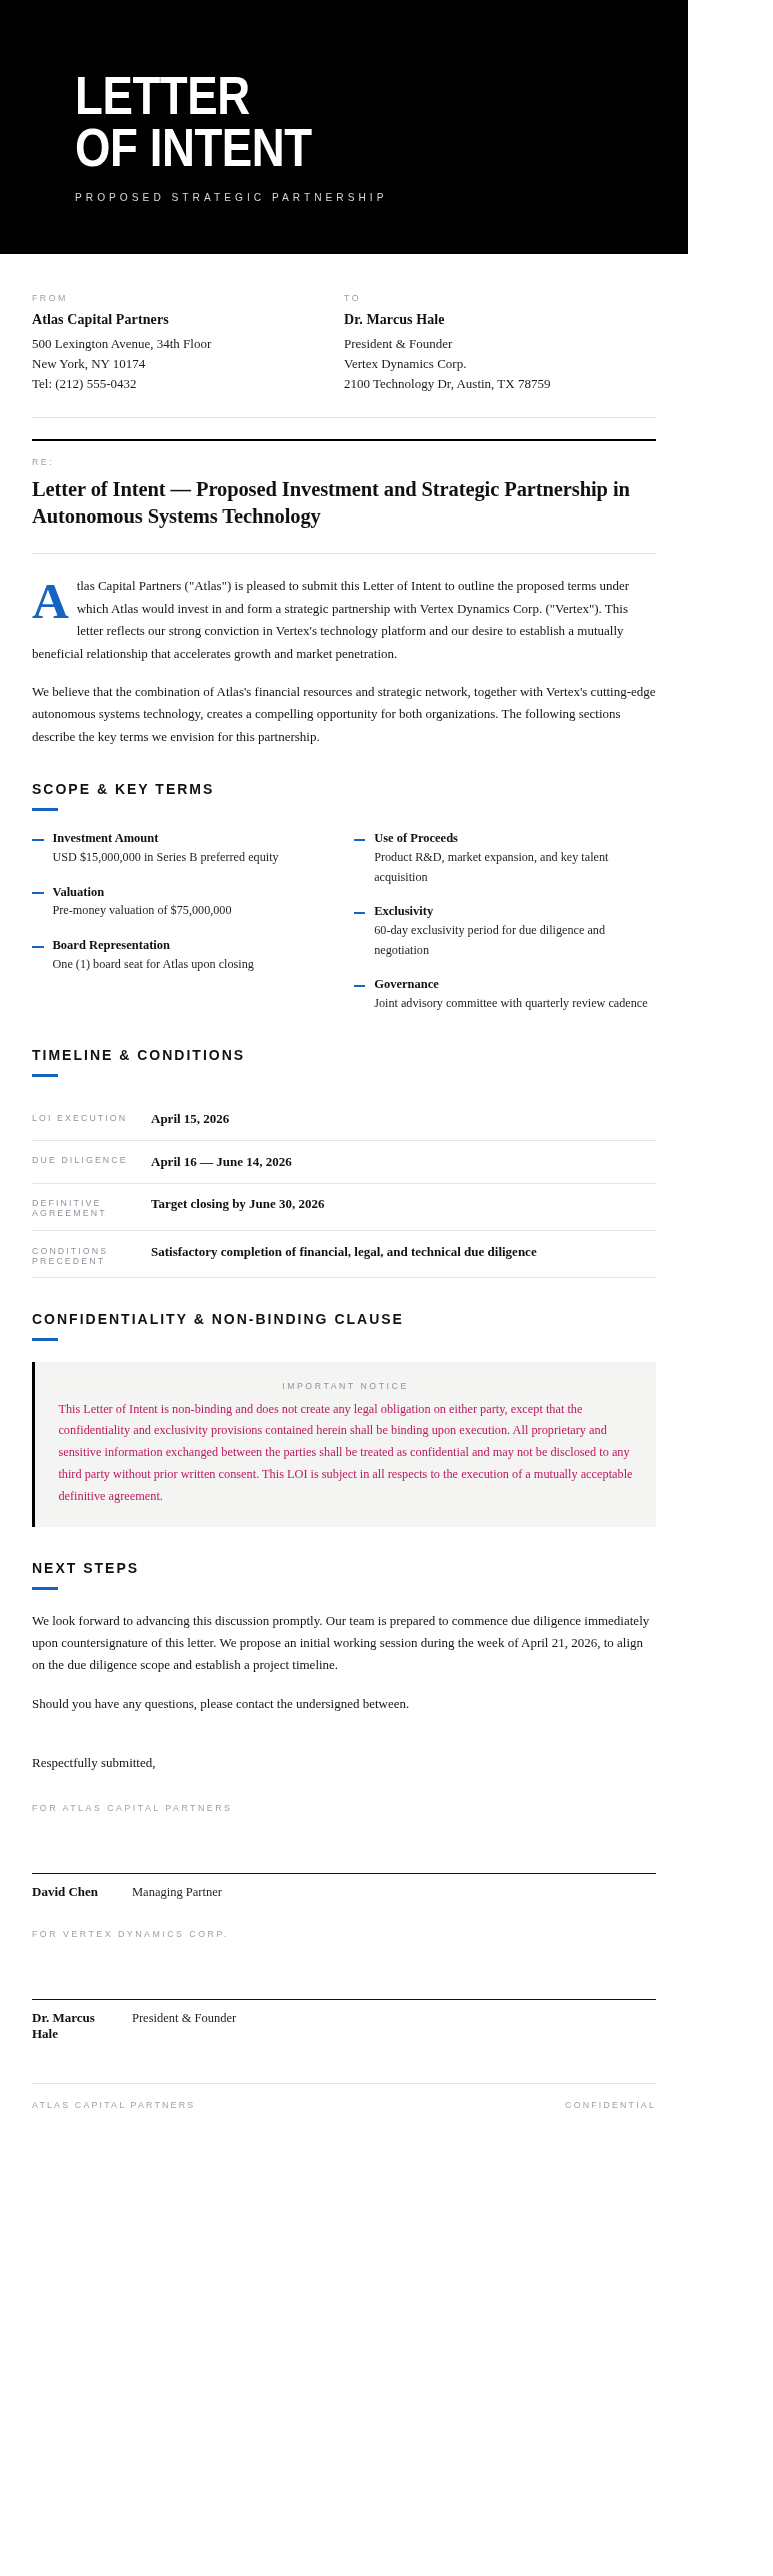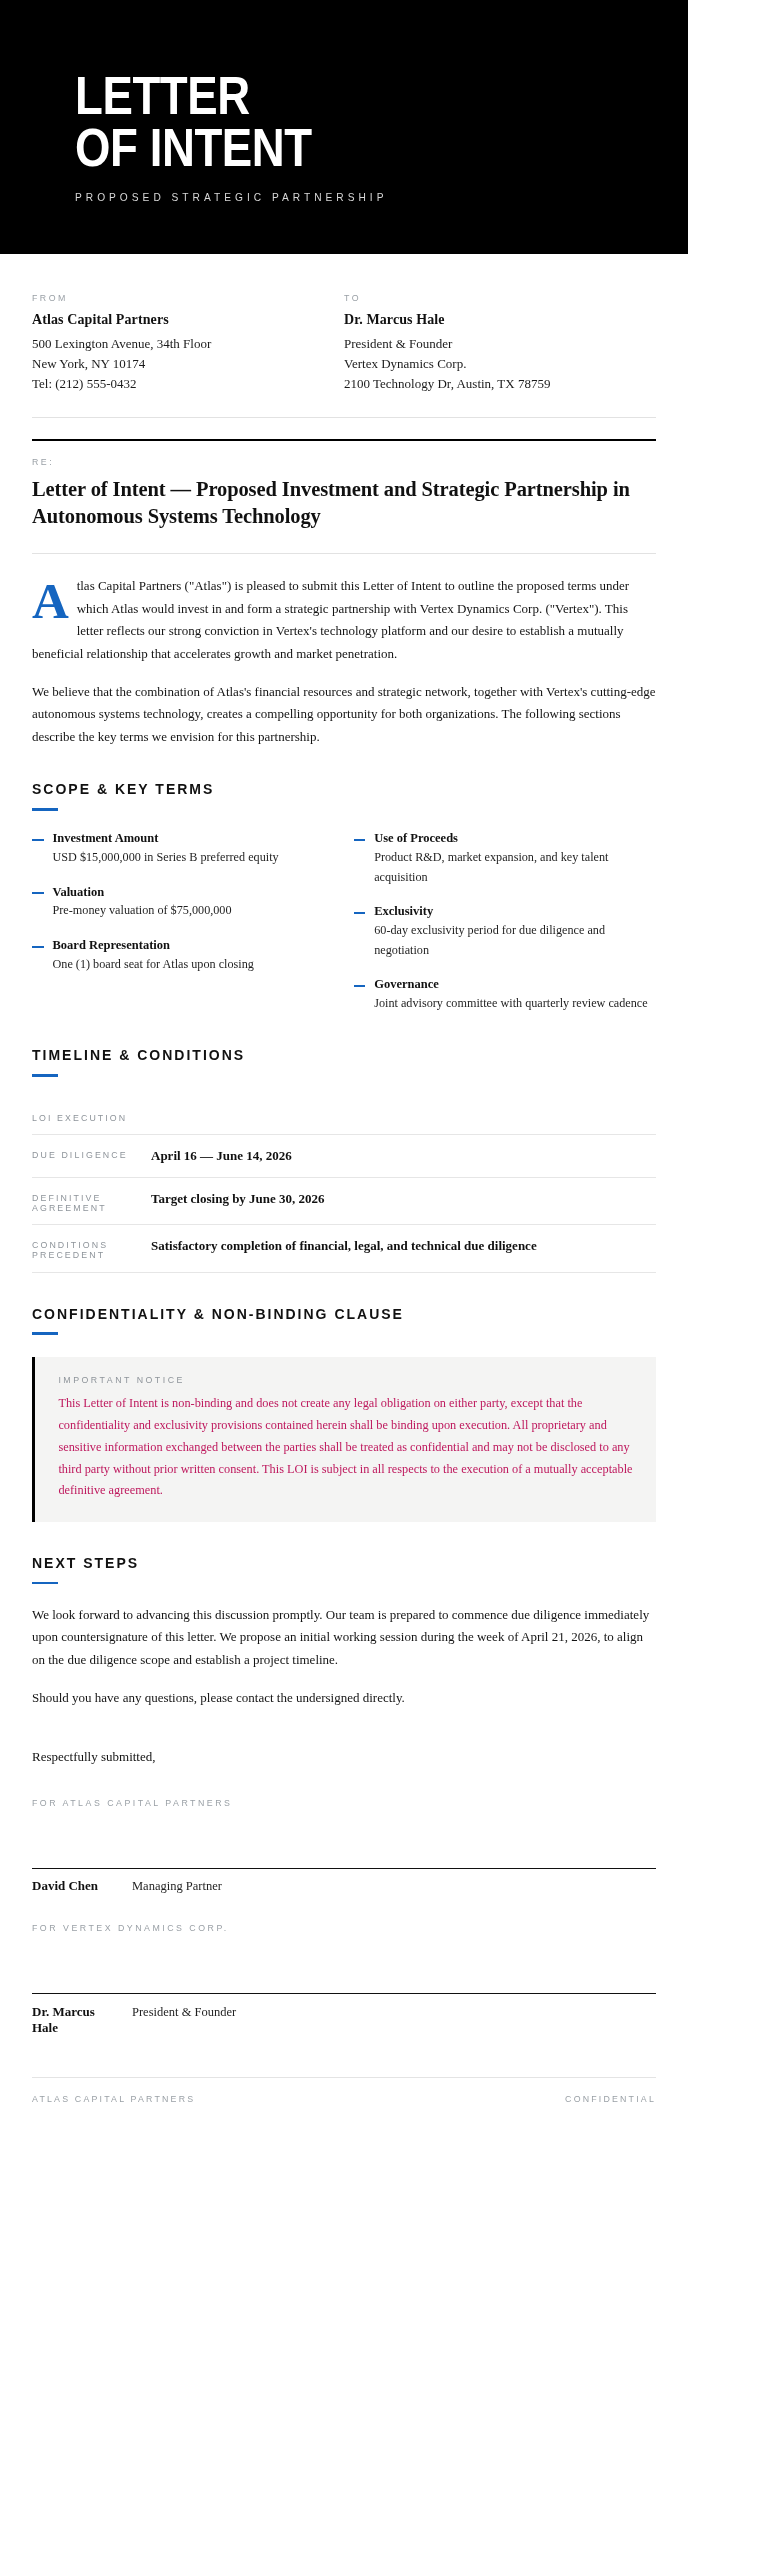--- a/index.html
+++ b/index.html
@@ -223,20 +223,21 @@
     padding: 18.5px 23.4px 19.5px 23.4px;
     box-sizing: border-box;
   }
   .notice-label {
     font-family: "Liberation Sans", sans-serif;
     font-size: 8.8px;
     letter-spacing: 2.5px;
     color: #8e949a;
     text-transform: uppercase;
     margin: 0 0 7.8px 0;
+    text-align: center;
   }
   .notice-text {
     font-size: 12.3px;
     line-height: 1.78;
     margin: 0;
     color: #be185d;
   }
 
   
   .steps-body { margin-top: 19.5px; }
@@ -389,20 +390,21 @@
       </div>
     </section>
 
     <section class="section">
       <h3 class="section-head">TIMELINE &amp; CONDITIONS</h3>
       <div class="section-accent"></div>
 
       <div class="timeline">
         <div class="tl-row">
           <div class="tl-label">LOI EXECUTION</div>
+          <div class="tl-value">April 15, 2026</div>
         </div>
         <div class="tl-row">
           <div class="tl-label">DUE DILIGENCE</div>
           <div class="tl-value">April 16 — June 14, 2026</div>
         </div>
         <div class="tl-row">
           <div class="tl-label">DEFINITIVE AGREEMENT</div>
           <div class="tl-value">Target closing by June 30, 2026</div>
         </div>
         <div class="tl-row">
@@ -421,21 +423,21 @@
         <p class="notice-text">This Letter of Intent is non-binding and does not create any legal obligation on either party, except that the confidentiality and exclusivity provisions contained herein shall be binding upon execution. All proprietary and sensitive information exchanged between the parties shall be treated as confidential and may not be disclosed to any third party without prior written consent. This LOI is subject in all respects to the execution of a mutually acceptable definitive agreement.</p>
       </div>
     </section>
 
     <section class="section">
       <h3 class="section-head">NEXT STEPS</h3>
       <div class="section-accent"></div>
 
       <div class="steps-body">
         <p class="para">We look forward to advancing this discussion promptly. Our team is prepared to commence due diligence immediately upon countersignature of this letter. We propose an initial working session during the week of April 21, 2026, to align on the due diligence scope and establish a project timeline.</p>
-        <p class="para">Should you have any questions, please contact the undersigned directly.</p>
+        <p class="para">Should you have any questions, please contact the undersigned between.</p>
       </div>
 
       <p class="signoff">Respectfully submitted,</p>
     </section>
 
     <section class="sig-block">
       <p class="sig-org">FOR ATLAS CAPITAL PARTNERS</p>
       <hr class="sig-line">
       <div class="sig-names">
         <span class="sig-name">David Chen</span>

